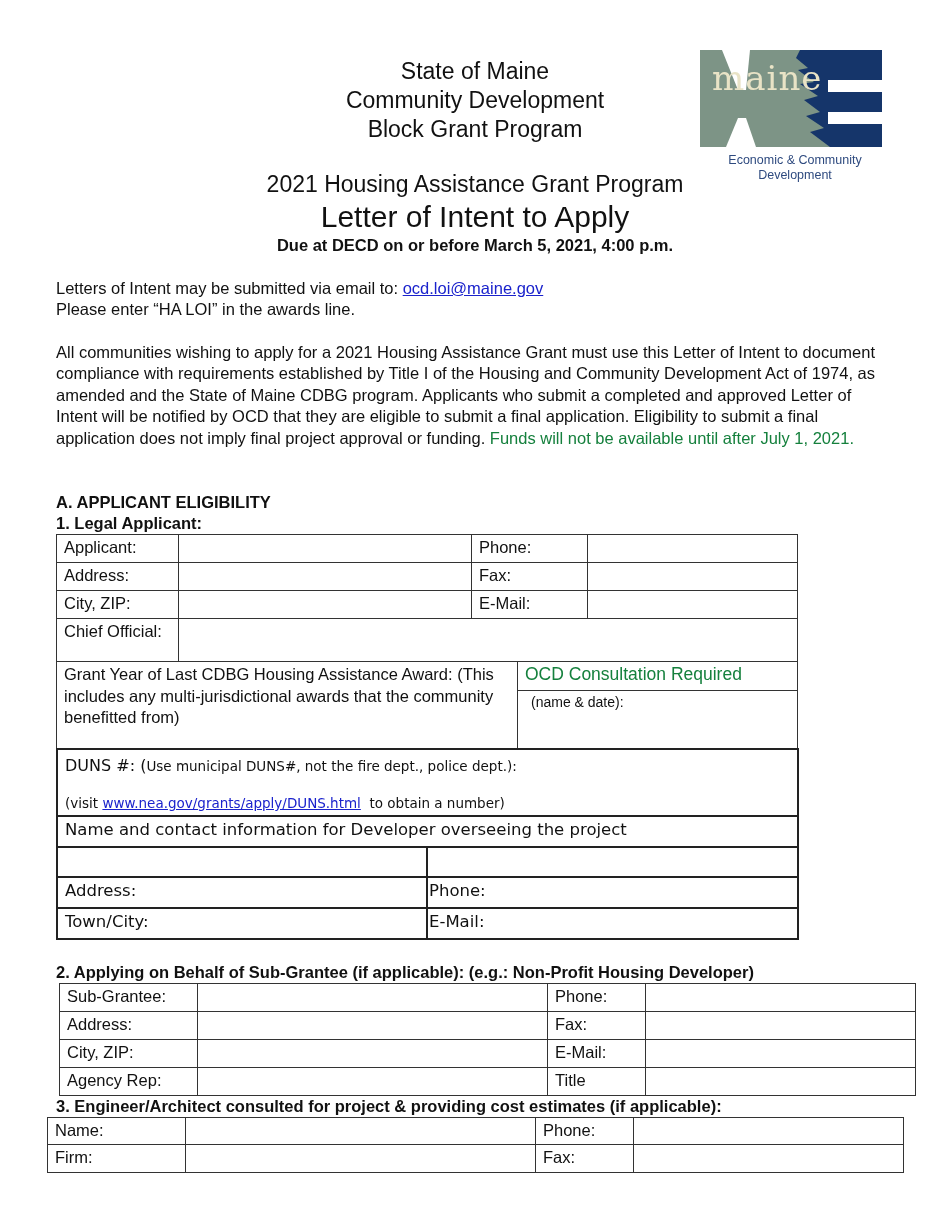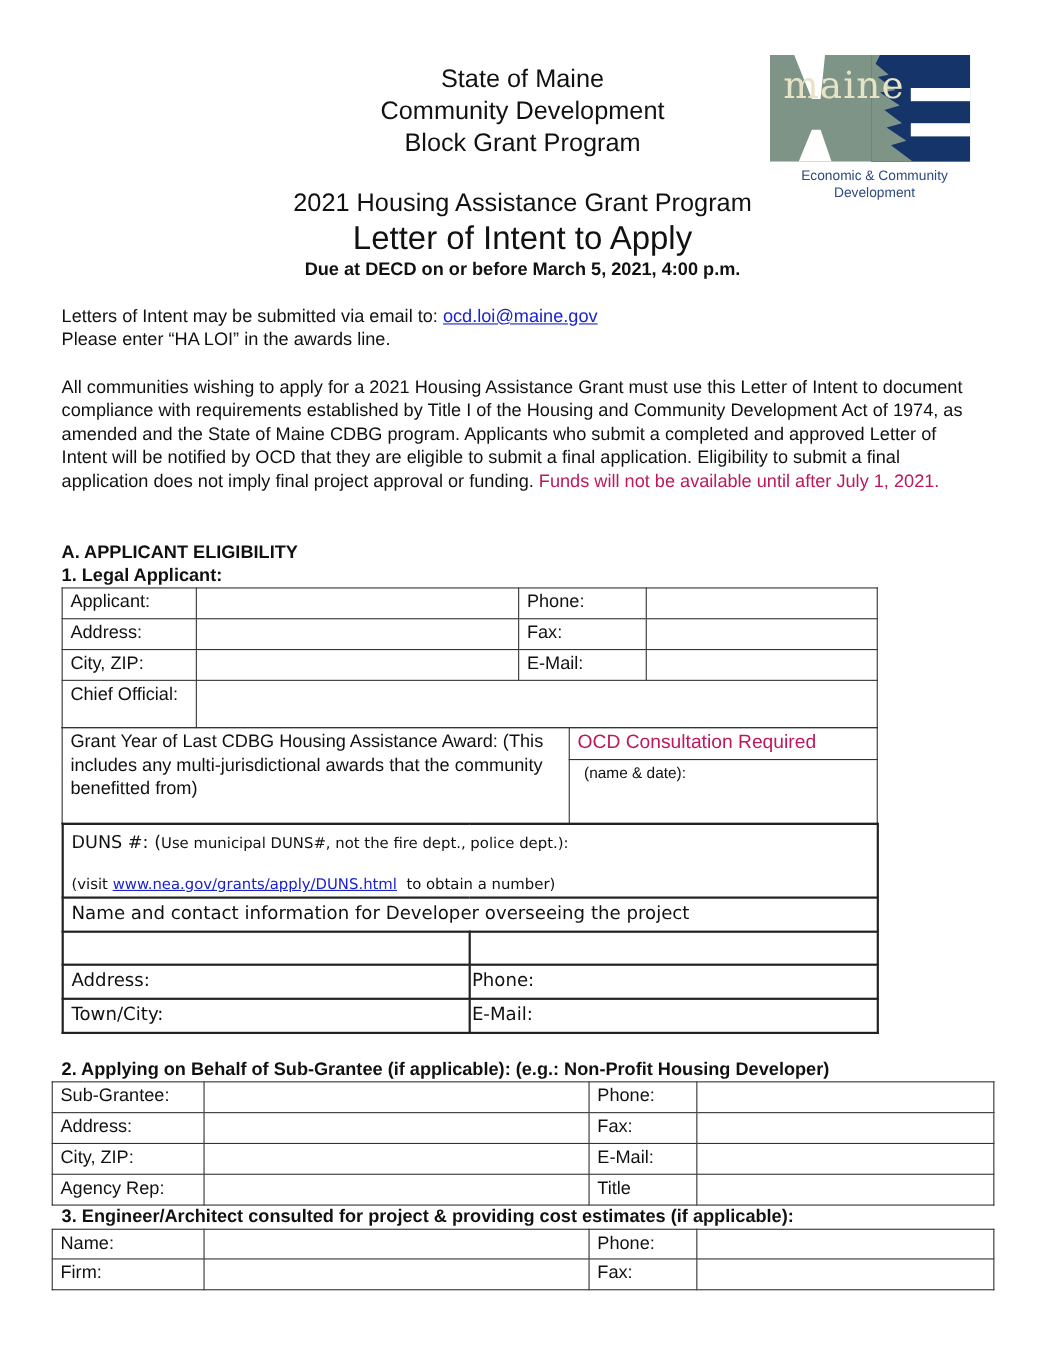--- a/index.html
+++ b/index.html
@@ -1,21 +1,21 @@
 <!DOCTYPE html>
 <html><head>
 <meta charset="utf-8">
 <style>
   html, body { margin: 0; padding: 0; background: #ffffff; }
   body { width: 950px; height: 1230px; position: relative; overflow: hidden;
          font-family: "Liberation Sans", sans-serif; color: #111; }
   .abs { position: absolute; }
   .center { text-align: center; }
   .h1line { font-size: 23px; line-height: 29px; }
-  .red { color: #be185d; }
+  .red { color: #15803d; }
   .link { color: #1a22cc; text-decoration: underline; }
   .para { font-size: 16.5px; line-height: 21.4px; }
   .bold { font-weight: bold; }
 
   
   #logo { left: 700px; top: 50px; width: 182px; height: 97px; overflow: hidden; }
   #logo .green { position:absolute; left:0; top:0; width:100%; height:100%; background:#7d9486; }
   #logo .navy { position:absolute; left:92px; top:0; width:90px; height:97px; background:#15356a; }
   #logo .word { position:absolute; left:12px; top:8px; font-family:"DejaVu Serif", serif; font-size:34px; color:#e9e3c6; letter-spacing:1px; }
   .logo-caption { left: 690px; top: 153px; width: 210px; text-align:center; font-size: 12.5px; line-height: 15px; color:#2e4a7f; }
@@ -157,21 +157,21 @@
   </tr>
   <tr style="height:31px">
     <td class="v" style="font-size:16.5px;">Town/City:</td>
     <td class="v" style="font-size:16.5px; padding-left:1px;">E-Mail:</td>
   </tr>
 </tbody>
   </table>
 
 <div class="abs bold" style="left:56px; top:962px; font-size:16.5px; line-height:21px; white-space:nowrap;">2. Applying on Behalf of Sub-Grantee (if applicable): (e.g.: Non-Profit Housing Developer)</div>
 
-<table class="tbl" style="left:47px; top:983px; width:856px;">
+<table class="tbl" style="left:59px; top:983px; width:856px;">
   <colgroup>
       <col style="width:138px">
       <col style="width:350px">
       <col style="width:98px">
       <col style="width:270px">
     </colgroup>
   <tbody>
       <tr style="height:28px">
     <td class="v">Sub-Grantee:</td>
     <td class="field"></td>

